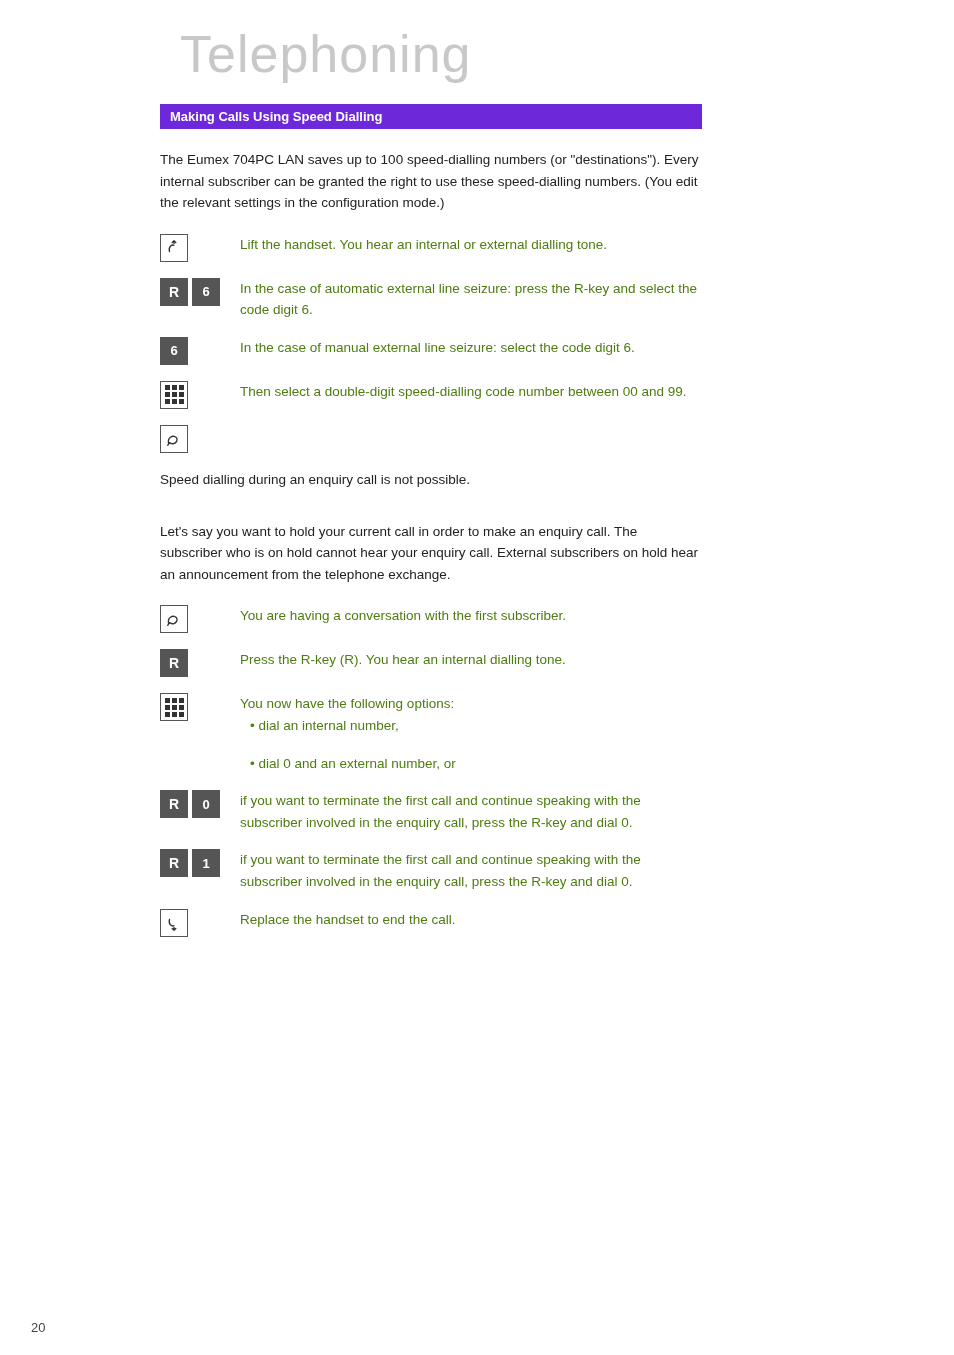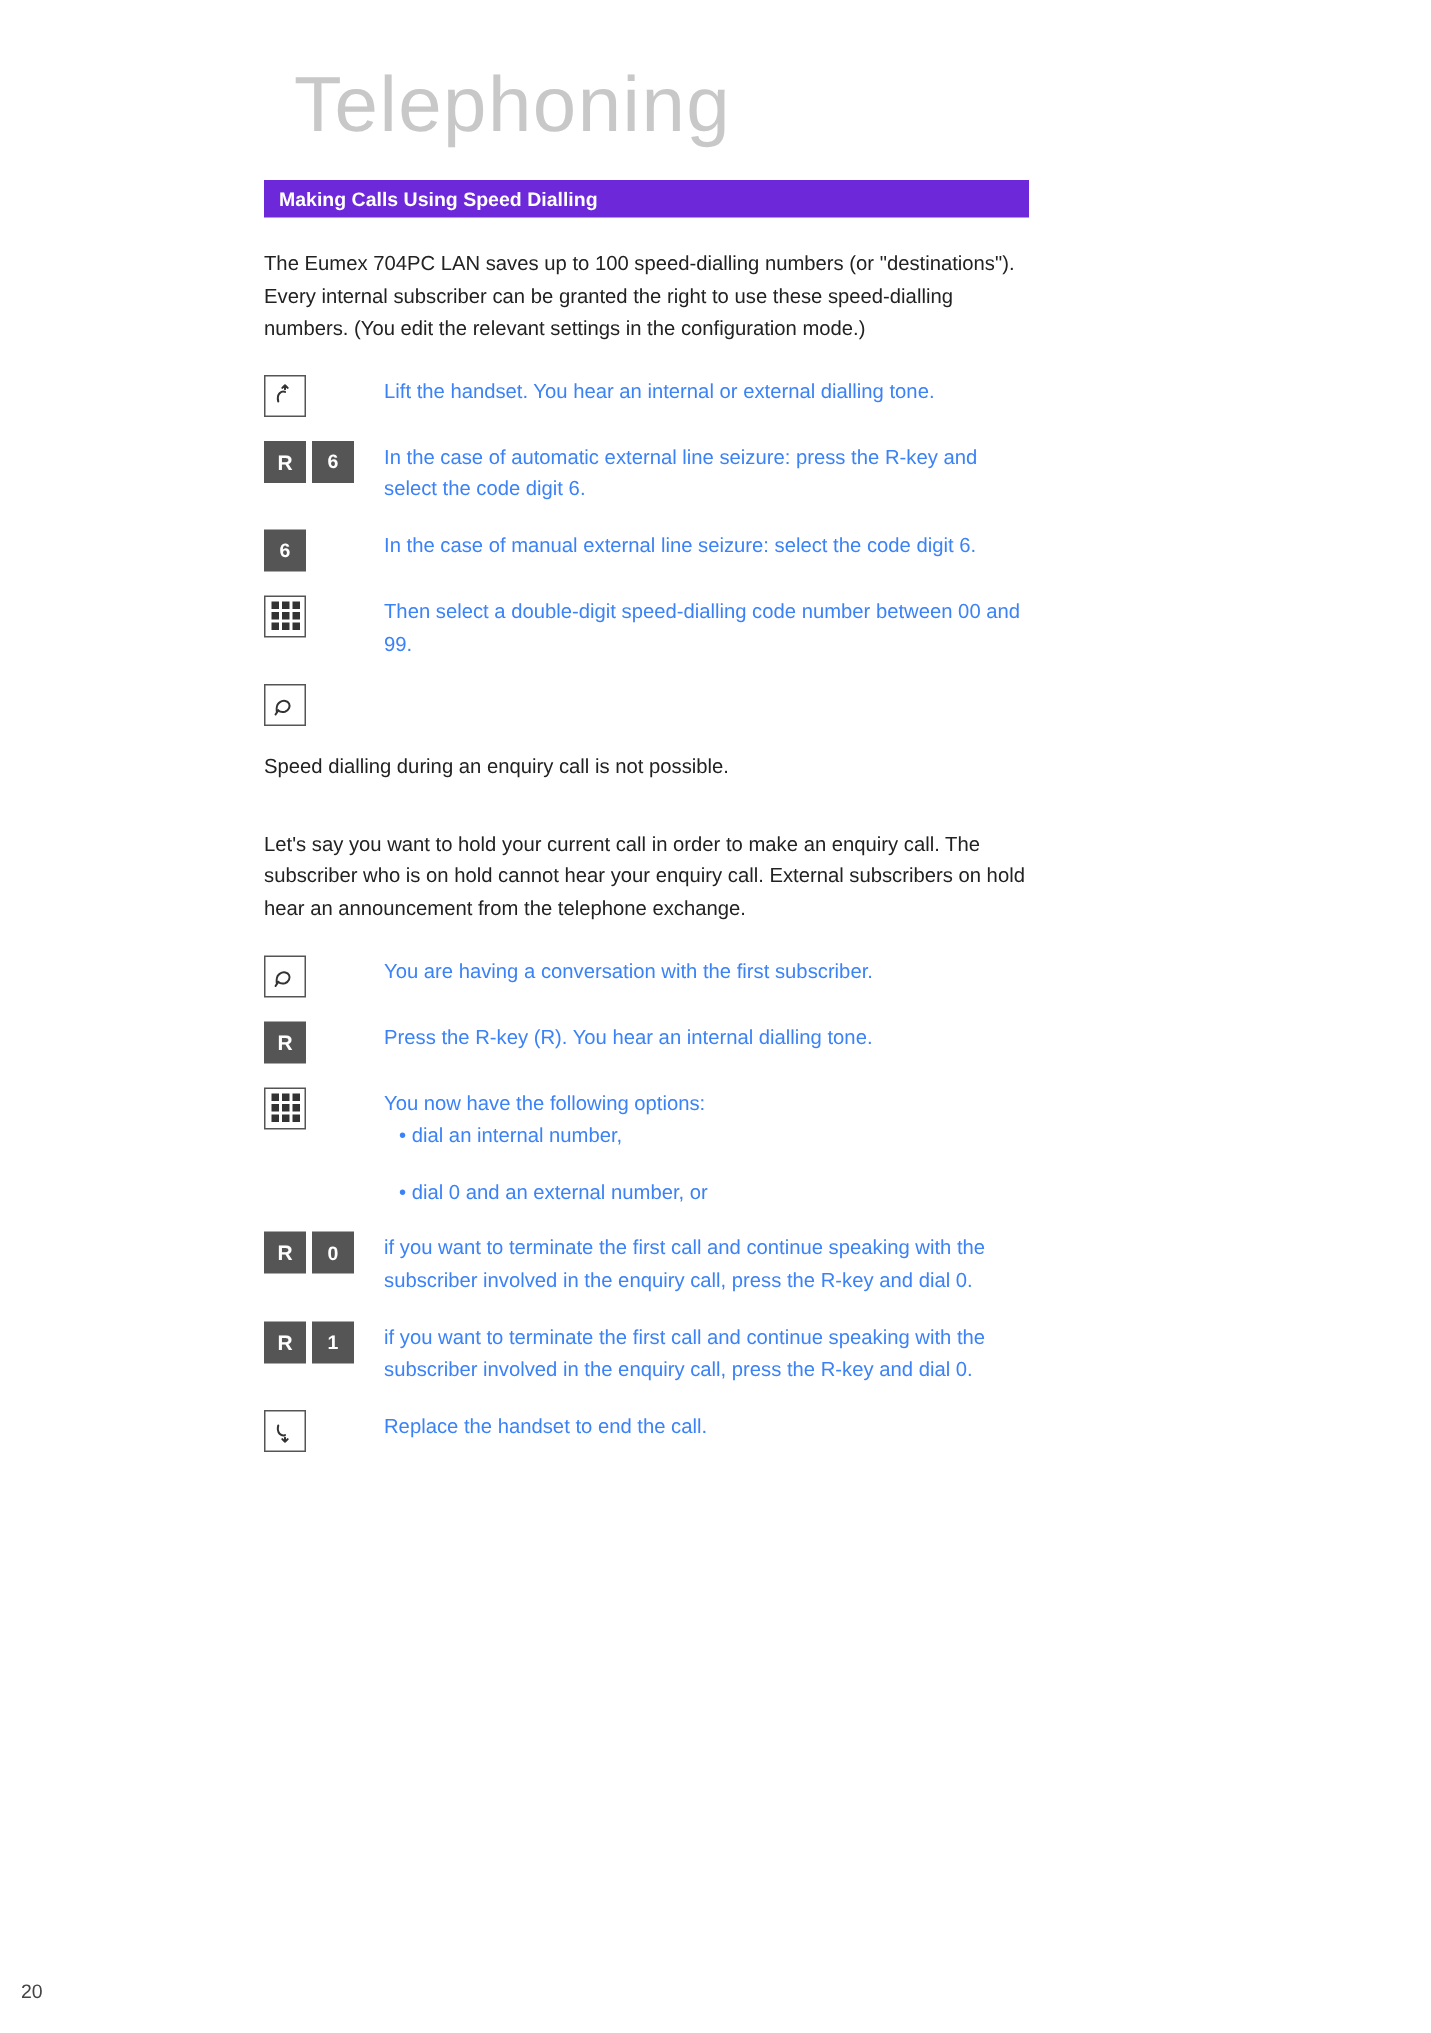--- a/index.html
+++ b/index.html
@@ -9,21 +9,21 @@
       font-size: 14px;
       color: #222;
       width: 954px;
       min-height: 1355px;
       position: relative;
     }
 
     .page {
       width: 782px;
       min-height: 1355px;
-      padding: 16px;
+      padding: 0;
       position: relative;
     }
 
     .page-title {
       font-size: 52px;
       font-weight: 300;
       color: #c8c8c8;
       padding: 24px 0 20px 180px;
       letter-spacing: 1px;
     }
@@ -65,21 +65,21 @@
       align-items: center;
       justify-content: flex-start;
       gap: 4px;
       margin-right: 10px;
     }
 
     .step-text {
       flex: 1;
       font-size: 13.5px;
       line-height: 1.6;
-      color: #3b82f6;
+      color: #4d7c0f;
     }
 
     .step-text ul {
       margin-left: 10px;
       list-style: none;
     }
     .step-text ul li::before {
       content: "• ";
     }
 
@@ -153,21 +153,21 @@
       border: 1.5px solid #555;
       display: flex;
       align-items: center;
       justify-content: center;
       flex-shrink: 0;
     }
 
     .page-number {
       position: absolute;
       bottom: 20px;
-      left: 14px;
+      left: 31px;
       font-size: 13px;
       color: #444;
     }
 
     
     .keypad-grid {
       display: grid;
       grid-template-columns: repeat(3, 5px);
       grid-template-rows: repeat(3, 5px);
       gap: 2px;

